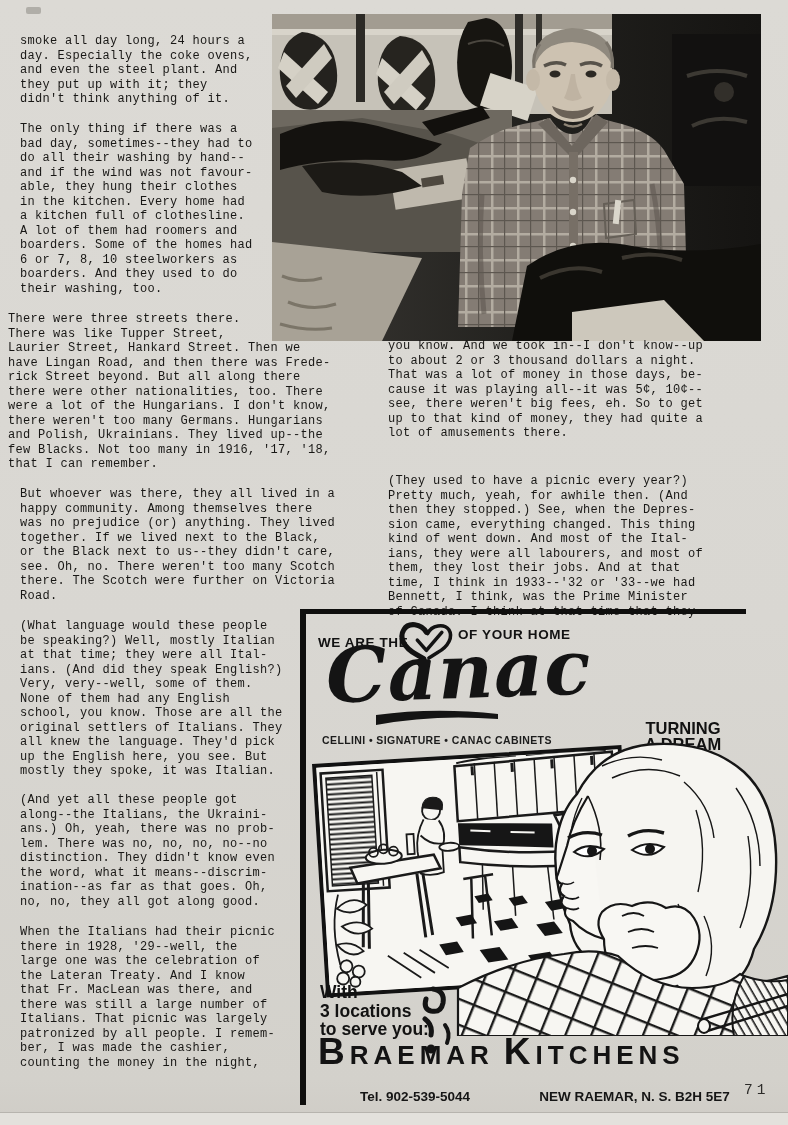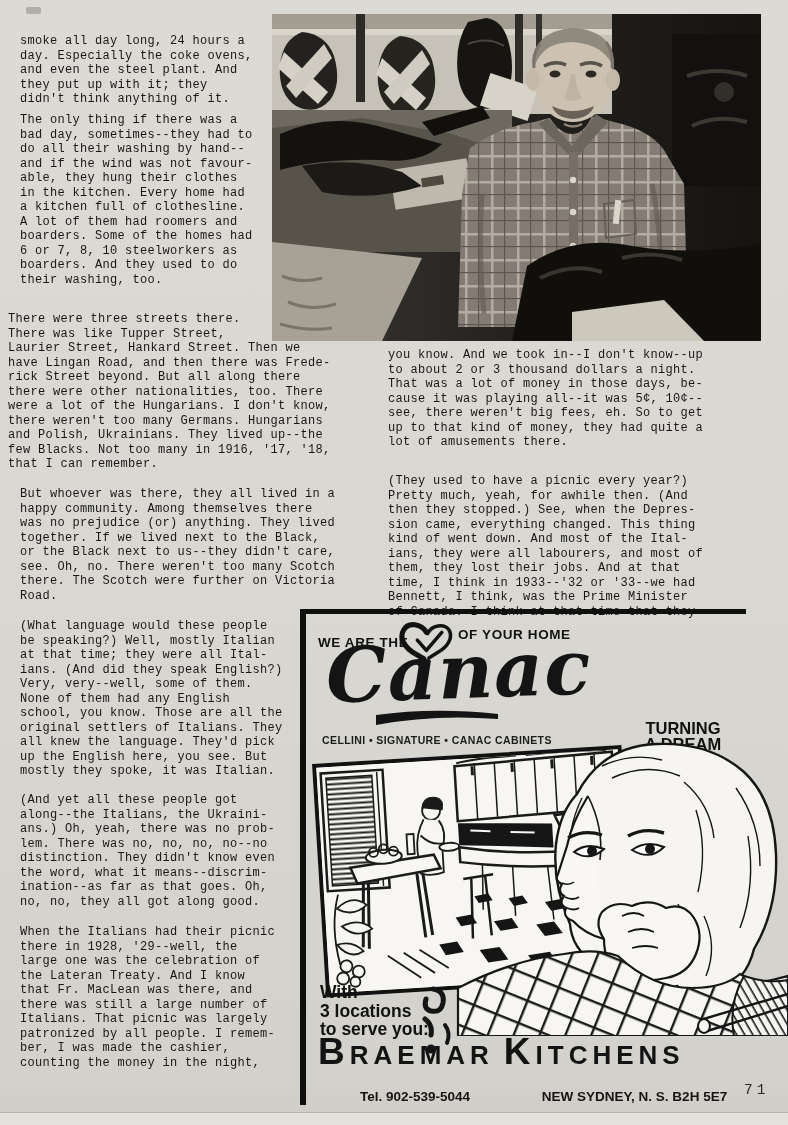--- a/index.html
+++ b/index.html
@@ -141,21 +141,21 @@
     <path d="M255,252 Q300,220 360,232 Q420,242 489,230 L489,327 L240,327 Z" fill="#100f0c"></path>
     <path d="M268,264 Q300,248 330,258 M350,244 q30,-8 60,2" stroke="#3a362f" stroke-width="4" fill="none"></path>
     <polygon points="300,298 392,286 432,327 300,327" fill="#cdc8bc"></polygon>
   </svg>
 
   <div class="mono" style="left:20px;top:34px">smoke all day long, 24 hours a
 day. Especially the coke ovens,
 and even the steel plant. And
 they put up with it; they
 didn't think anything of it.</div>
-  <div class="mono" style="left:20px;top:113px">The only thing if there was a
+  <div class="mono" style="left:20px;top:122px">The only thing if there was a
 bad day, sometimes--they had to
 do all their washing by hand--
 and if the wind was not favour-
 able, they hung their clothes
 in the kitchen. Every home had
 a kitchen full of clothesline.
 A lot of them had roomers and
 boarders. Some of the homes had
 6 or 7, 8, 10 steelworkers as
 boarders. And they used to do
@@ -202,21 +202,21 @@
 there in 1928, '29--well, the
 large one was the celebration of
 the Lateran Treaty. And I know
 that Fr. MacLean was there, and
 there was still a large number of
 Italians. That picnic was largely
 patronized by all people. I remem-
 ber, I was made the cashier,
 counting the money in the night,</div>
 
-  <div class="mono" style="left:388px;top:348px">you know. And we took in--I don't know--up
+  <div class="mono" style="left:388px;top:339px">you know. And we took in--I don't know--up
 to about 2 or 3 thousand dollars a night.
 That was a lot of money in those days, be-
 cause it was playing all--it was 5¢, 10¢--
 see, there weren't big fees, eh. So to get
 up to that kind of money, they had quite a
 lot of amusements there.</div>
   <div class="mono" style="left:388px;top:474px">(They used to have a picnic every year?)
 Pretty much, yeah, for awhile then. (And
 then they stopped.) See, when the Depres-
 sion came, everything changed. This thing
@@ -395,20 +395,20 @@
   <div class="locations-intro">With
 3 locations
 to serve you:</div>
 
   <div class="company"><span class="big">B</span><span class="small">RAEMAR</span><span class="gap"></span><span class="big">K</span><span class="small">ITCHENS</span></div>
 
   <div class="addr addr1">
     <div>Tel. 902-539-5044</div>
   </div>
   <div class="addr addr2">
-    <div>NEW SYDNEY, N. S.  B2H 5E7</div>
+    <div>NEW RAEMAR, N. S.  B2H 5E7</div>
     <div>Tel. 902-755-2455</div>
   </div>
 
   <div class="pagenum">71</div>
   <div class="bottom-band"></div>
 
 </div>
 
 </body></html>

